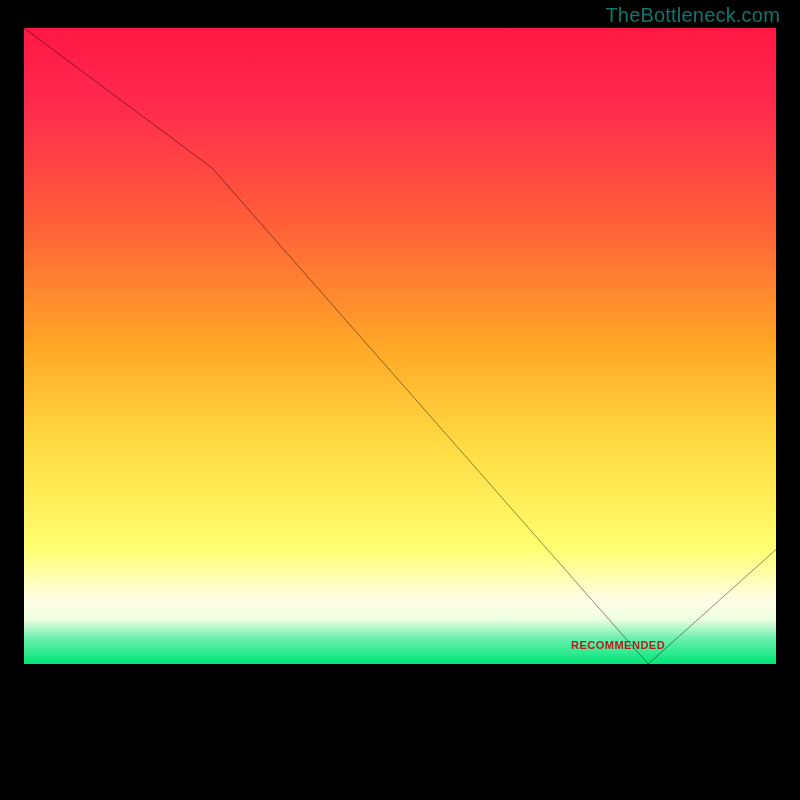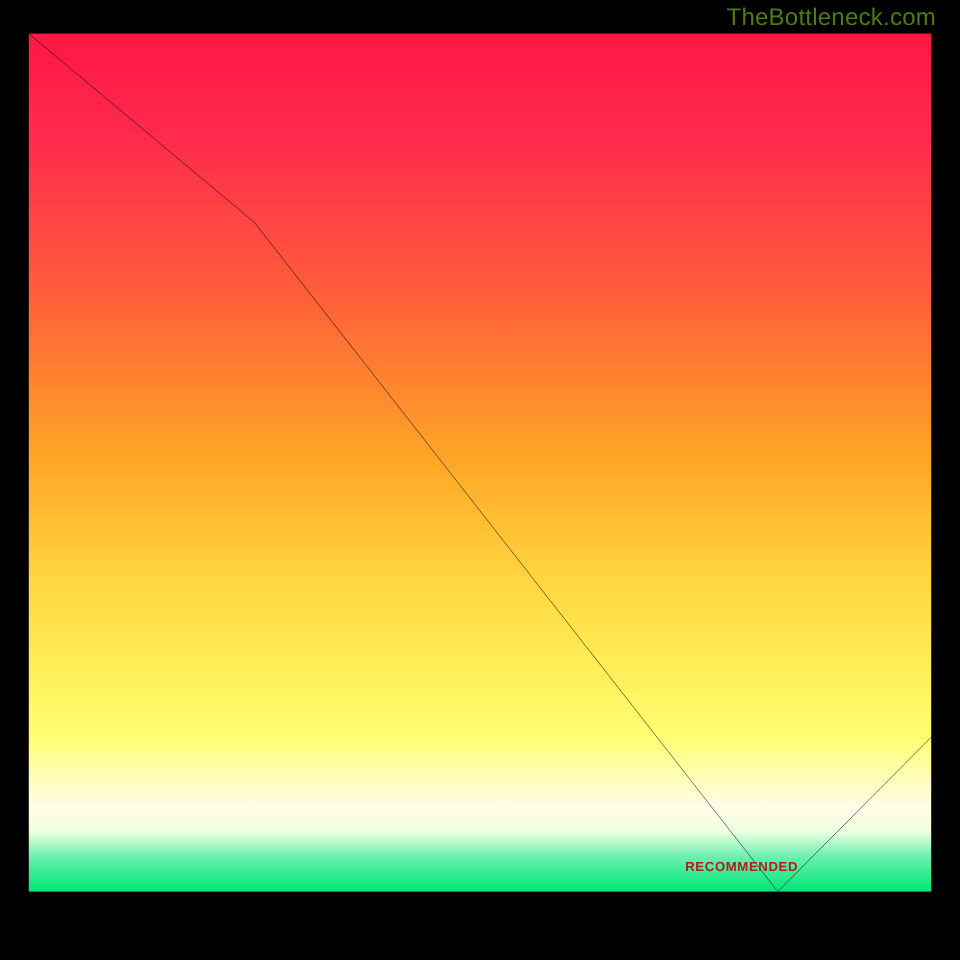--- a/index.html
+++ b/index.html
@@ -1,18 +1,18 @@
 <!DOCTYPE html>
 <html><head>
 <meta charset="utf-8">
 <style>
   html,body{margin:0;padding:0;width:800px;height:800px;background:#000;overflow:hidden;font-family:Arial,Helvetica,sans-serif}
   .wrap{position:relative;width:800px;height:800px}
-  .watermark{position:absolute;top:4px;right:20px;color:#4d7c0f;font-size:20px;font-weight:400;letter-spacing:.2px}
-  .plot{position:absolute;top:28px;left:24px;width:752px;height:715px}
+  .watermark{position:absolute;top:4px;right:20px;color:#0f766e;font-size:20px;font-weight:400;letter-spacing:.2px}
+  .plot{position:absolute;top:28px;left:24px;width:752px;height:636px}
   .gradient{position:absolute;inset:0;
     background:linear-gradient(to bottom,
       #ff1744 0%,
       #ff2a4d 12%,
       #ff5d3a 30%,
       #ffa726 50%,
       #ffd740 64%,
       #ffee58 74%,
       #ffff72 82%,
       #fffde7 90%,

